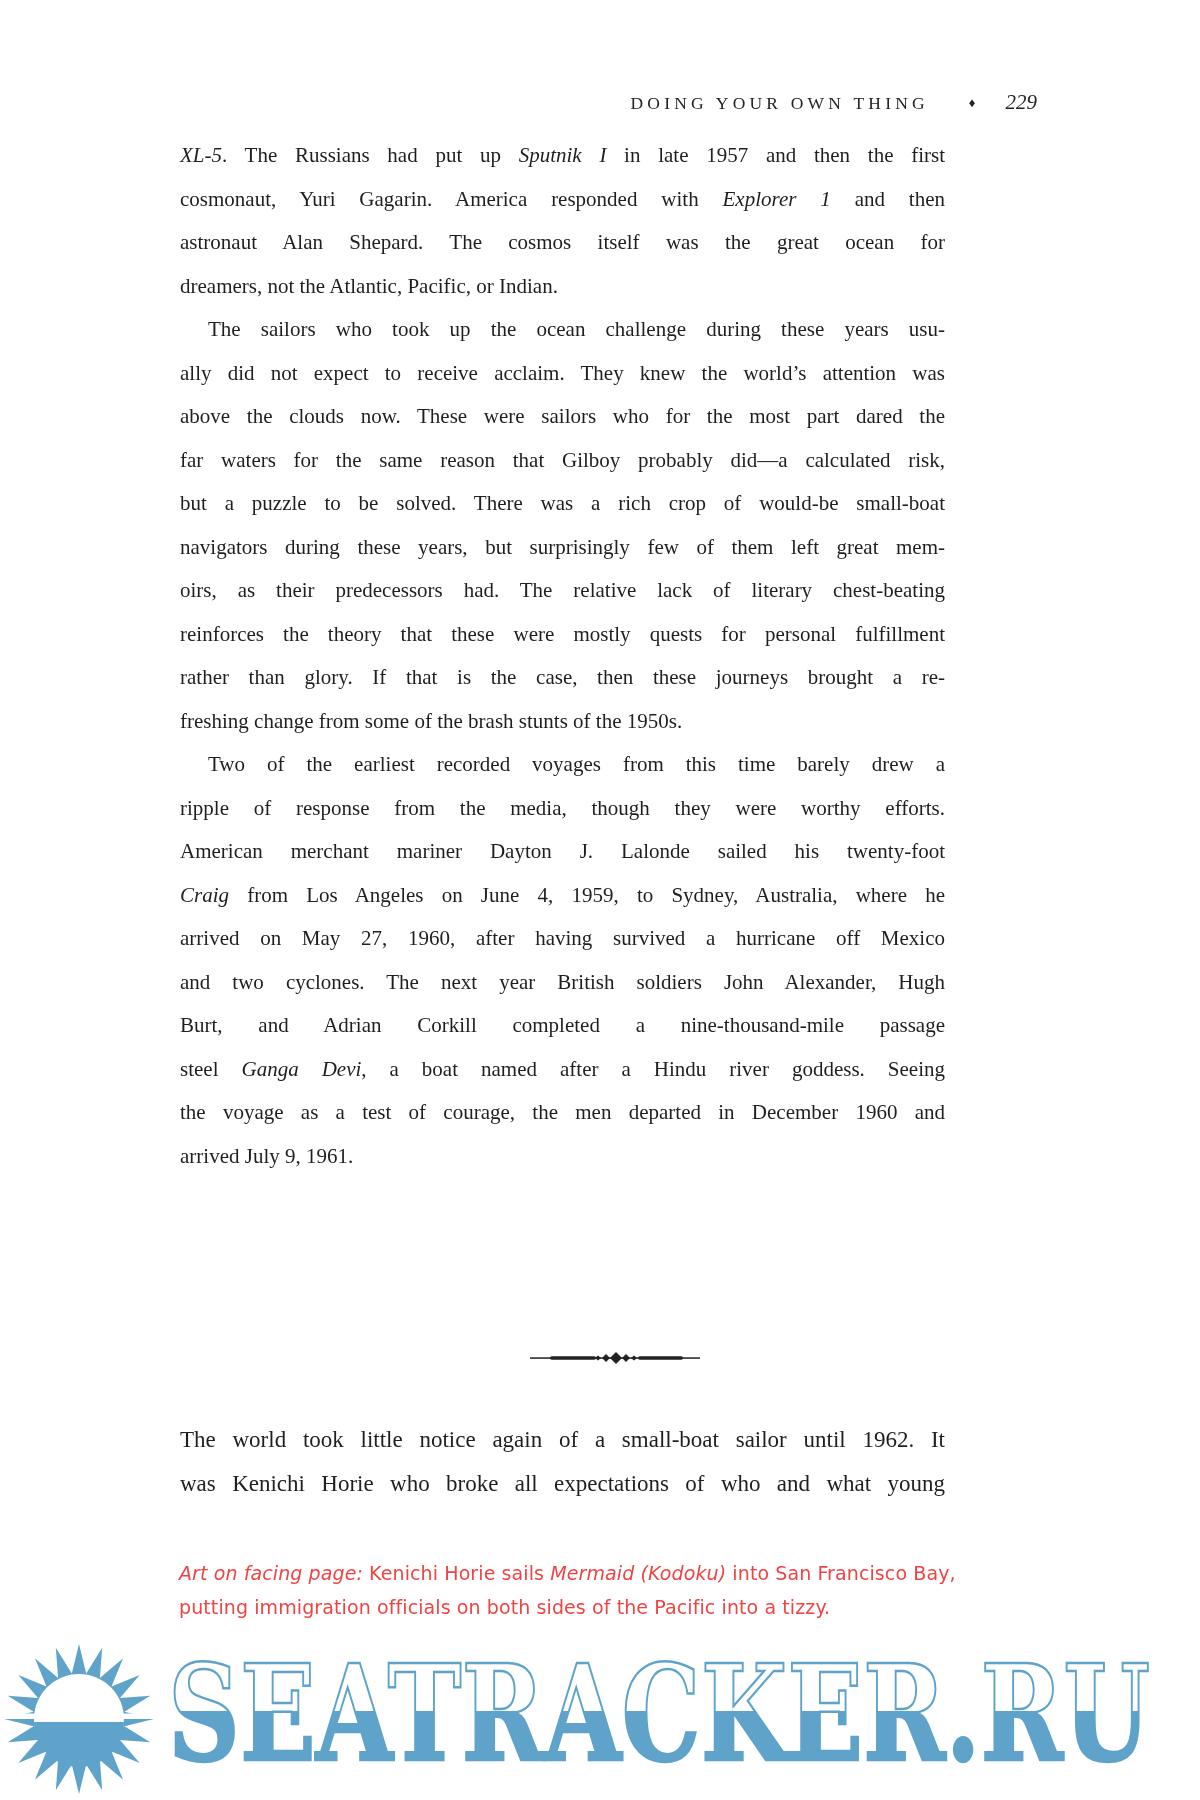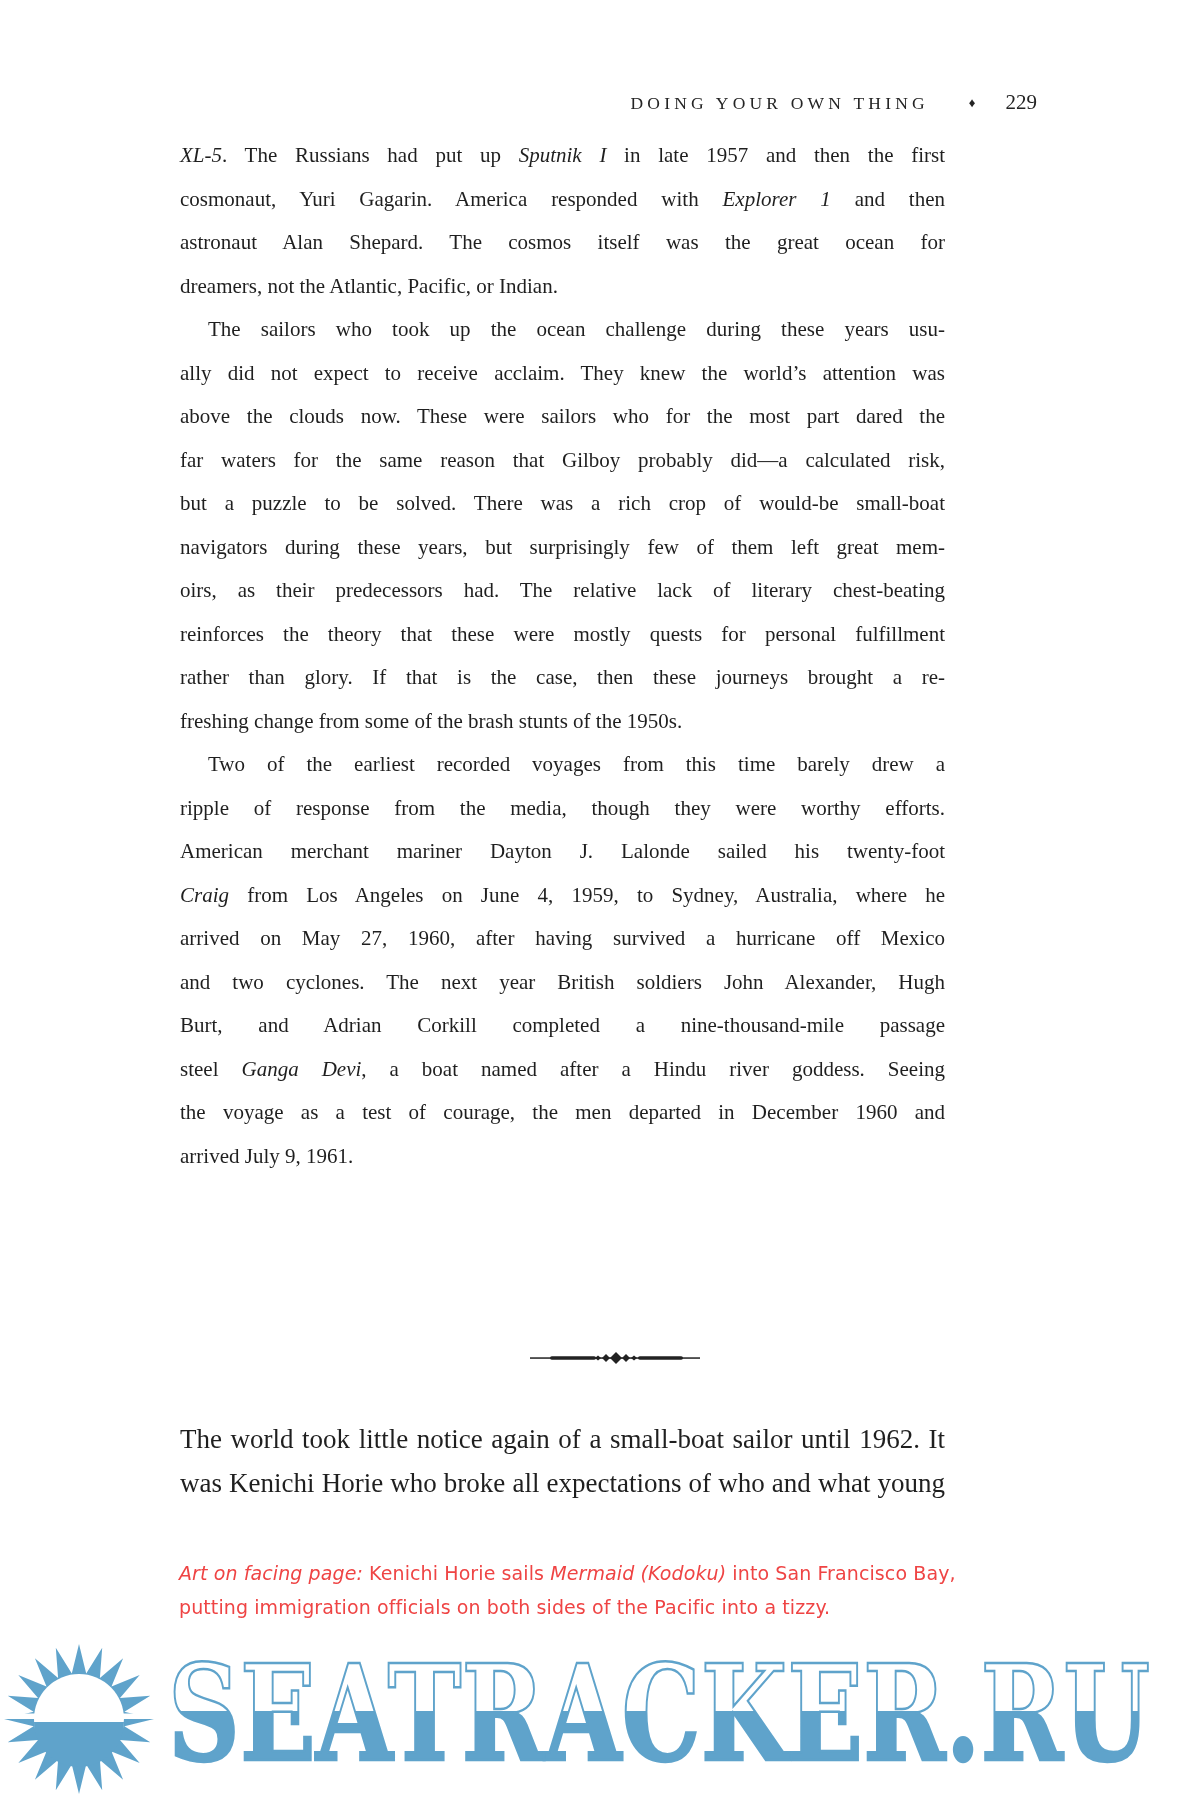--- a/index.html
+++ b/index.html
@@ -11,38 +11,38 @@
     position:absolute;top:66px;right:163px;
     display:flex;align-items:baseline;white-space:nowrap;margin-top:24px;
   }
   .running-head{
     font-size:17.5px;letter-spacing:4.2px;color:#242424;
   }
   .header-diamond{
     font-size:13px;color:#242424;margin-left:40px;position:relative;top:-2px;
   }
   .folio{
-    font-size:21px;color:#242424;margin-left:30px;
+    font-size:21px;font-style:italic;color:#242424;margin-left:30px;
   }
   .body-text{
     position:absolute;left:180px;top:134px;width:765px;
     font-size:21px;line-height:43.5px;
   }
   .line{
     text-align:justify;text-align-last:justify;height:43.5px;overflow:visible;
   }
   .line.last{text-align-last:left;}
   .line.indent{text-indent:28px;}
   .line i{font-style:italic;}
   .divider{
     position:absolute;left:530px;top:1351px;width:170px;height:14px;
   }
   .after-break{
     position:absolute;left:180px;top:1418px;width:765px;
-    font-size:27px;line-height:43.5px;
+    font-size:23px;line-height:43.5px;
   }
   .caption{
     position:absolute;left:179px;top:1556px;width:830px;
     font-family:"DejaVu Sans",sans-serif;font-size:19px;line-height:34px;
     color:#ef4444;letter-spacing:0.1px;
   }
   .caption .cap-line{text-align:left;}
   .caption i{font-style:italic;}
   .watermark{
     position:absolute;left:0;top:1630px;width:1200px;height:170px;opacity:0.95;

